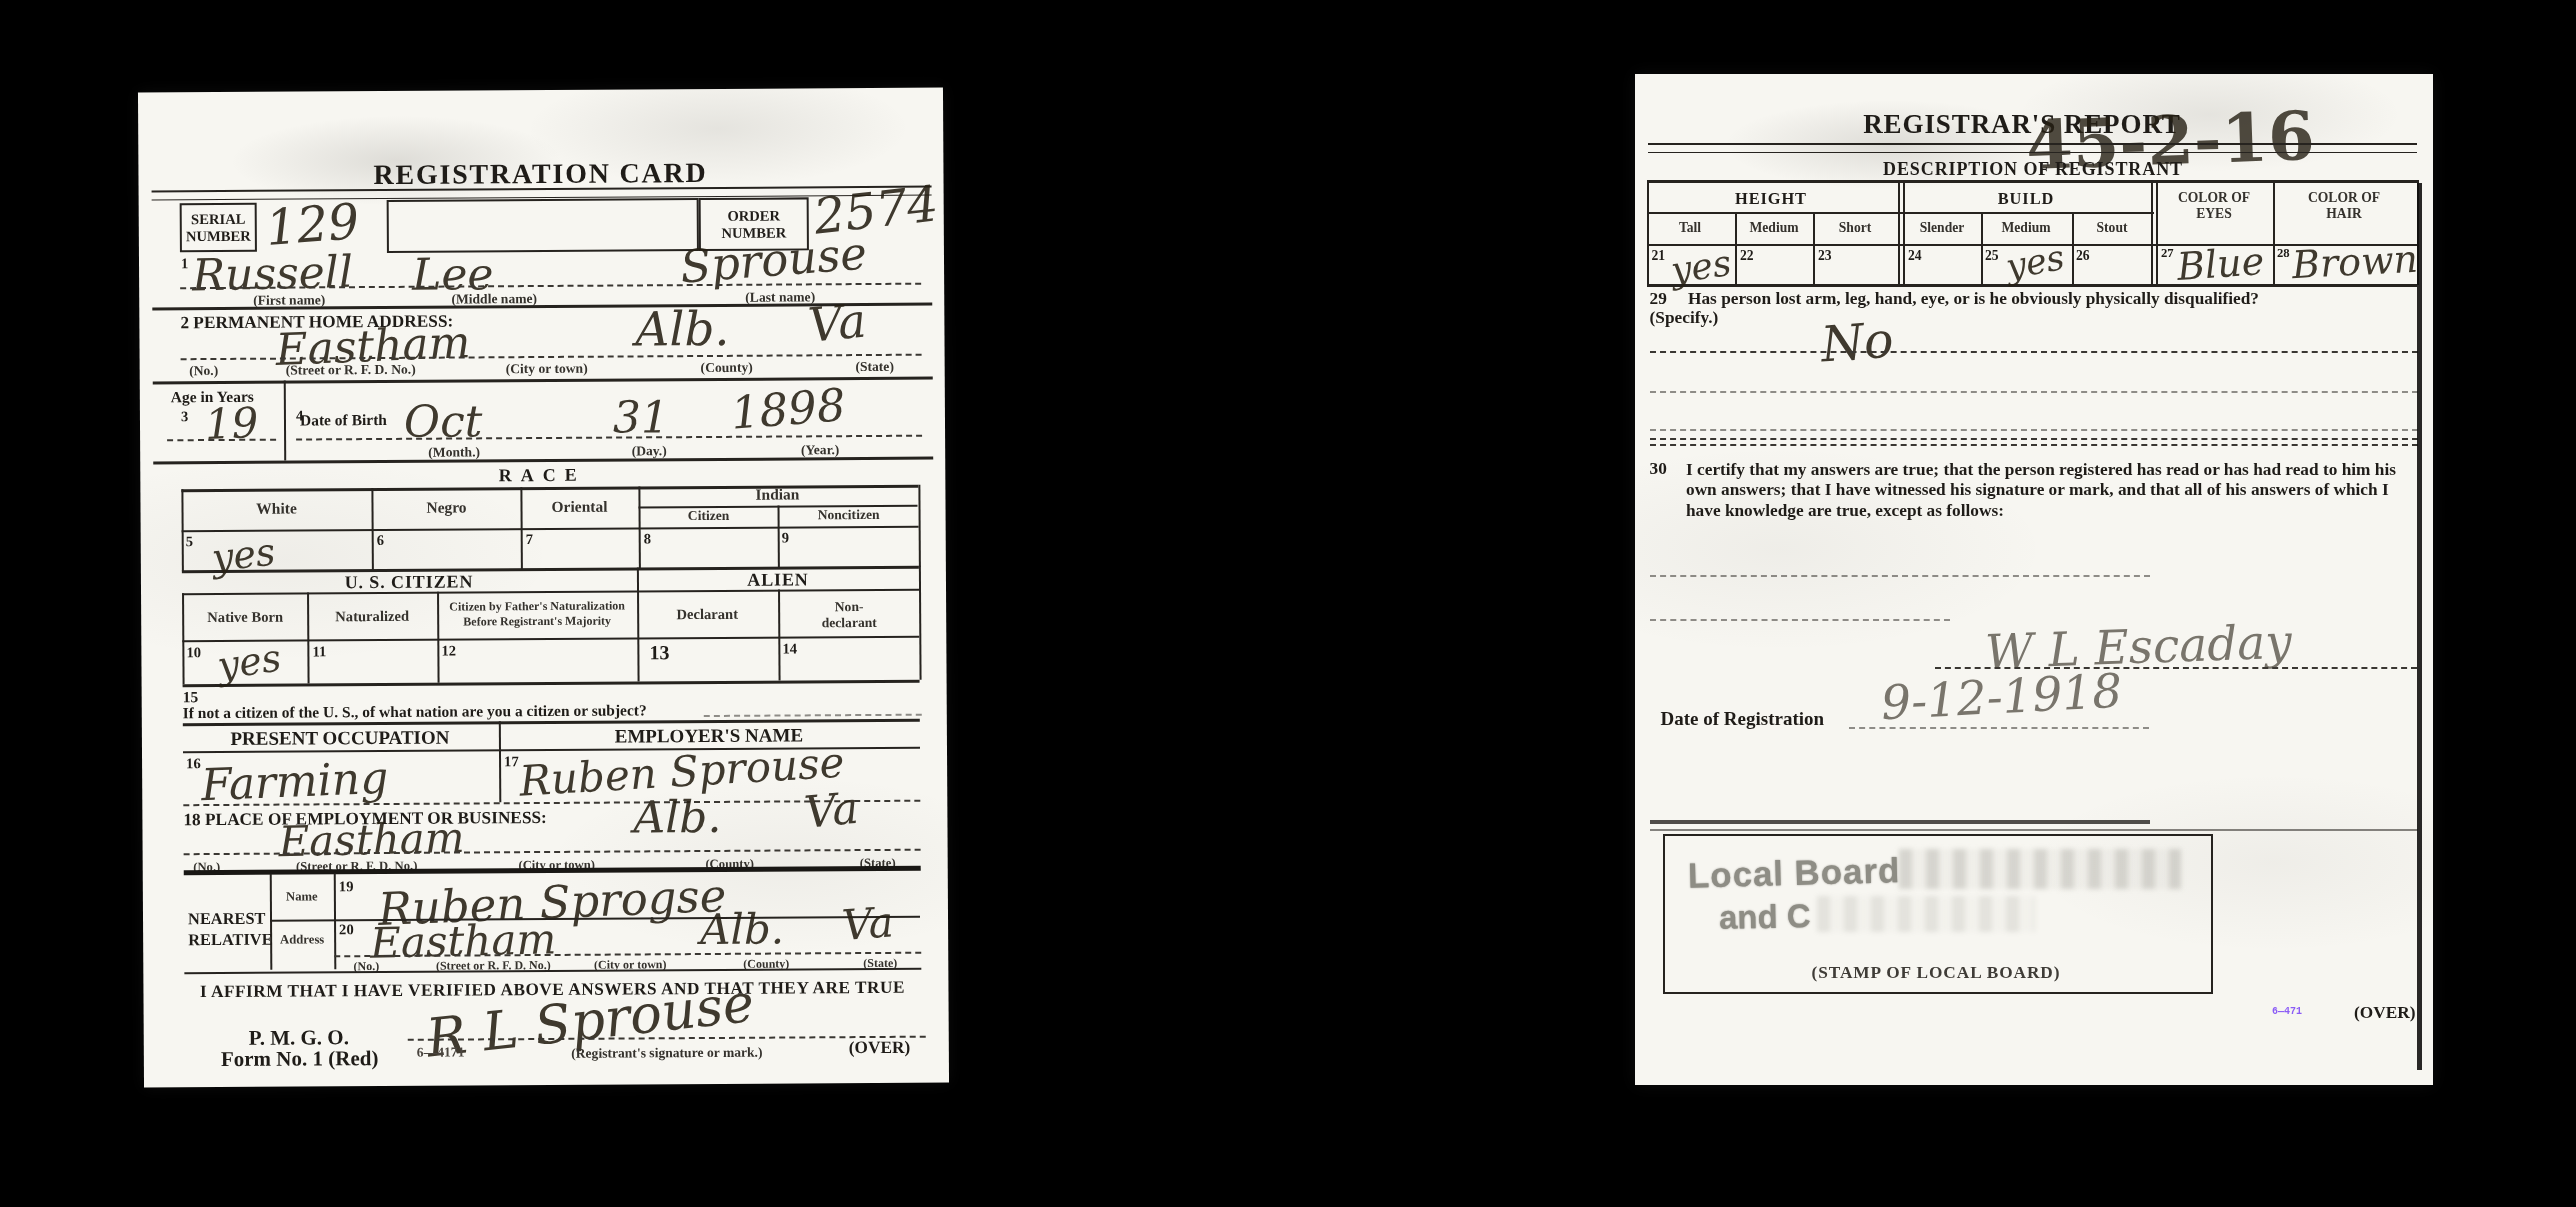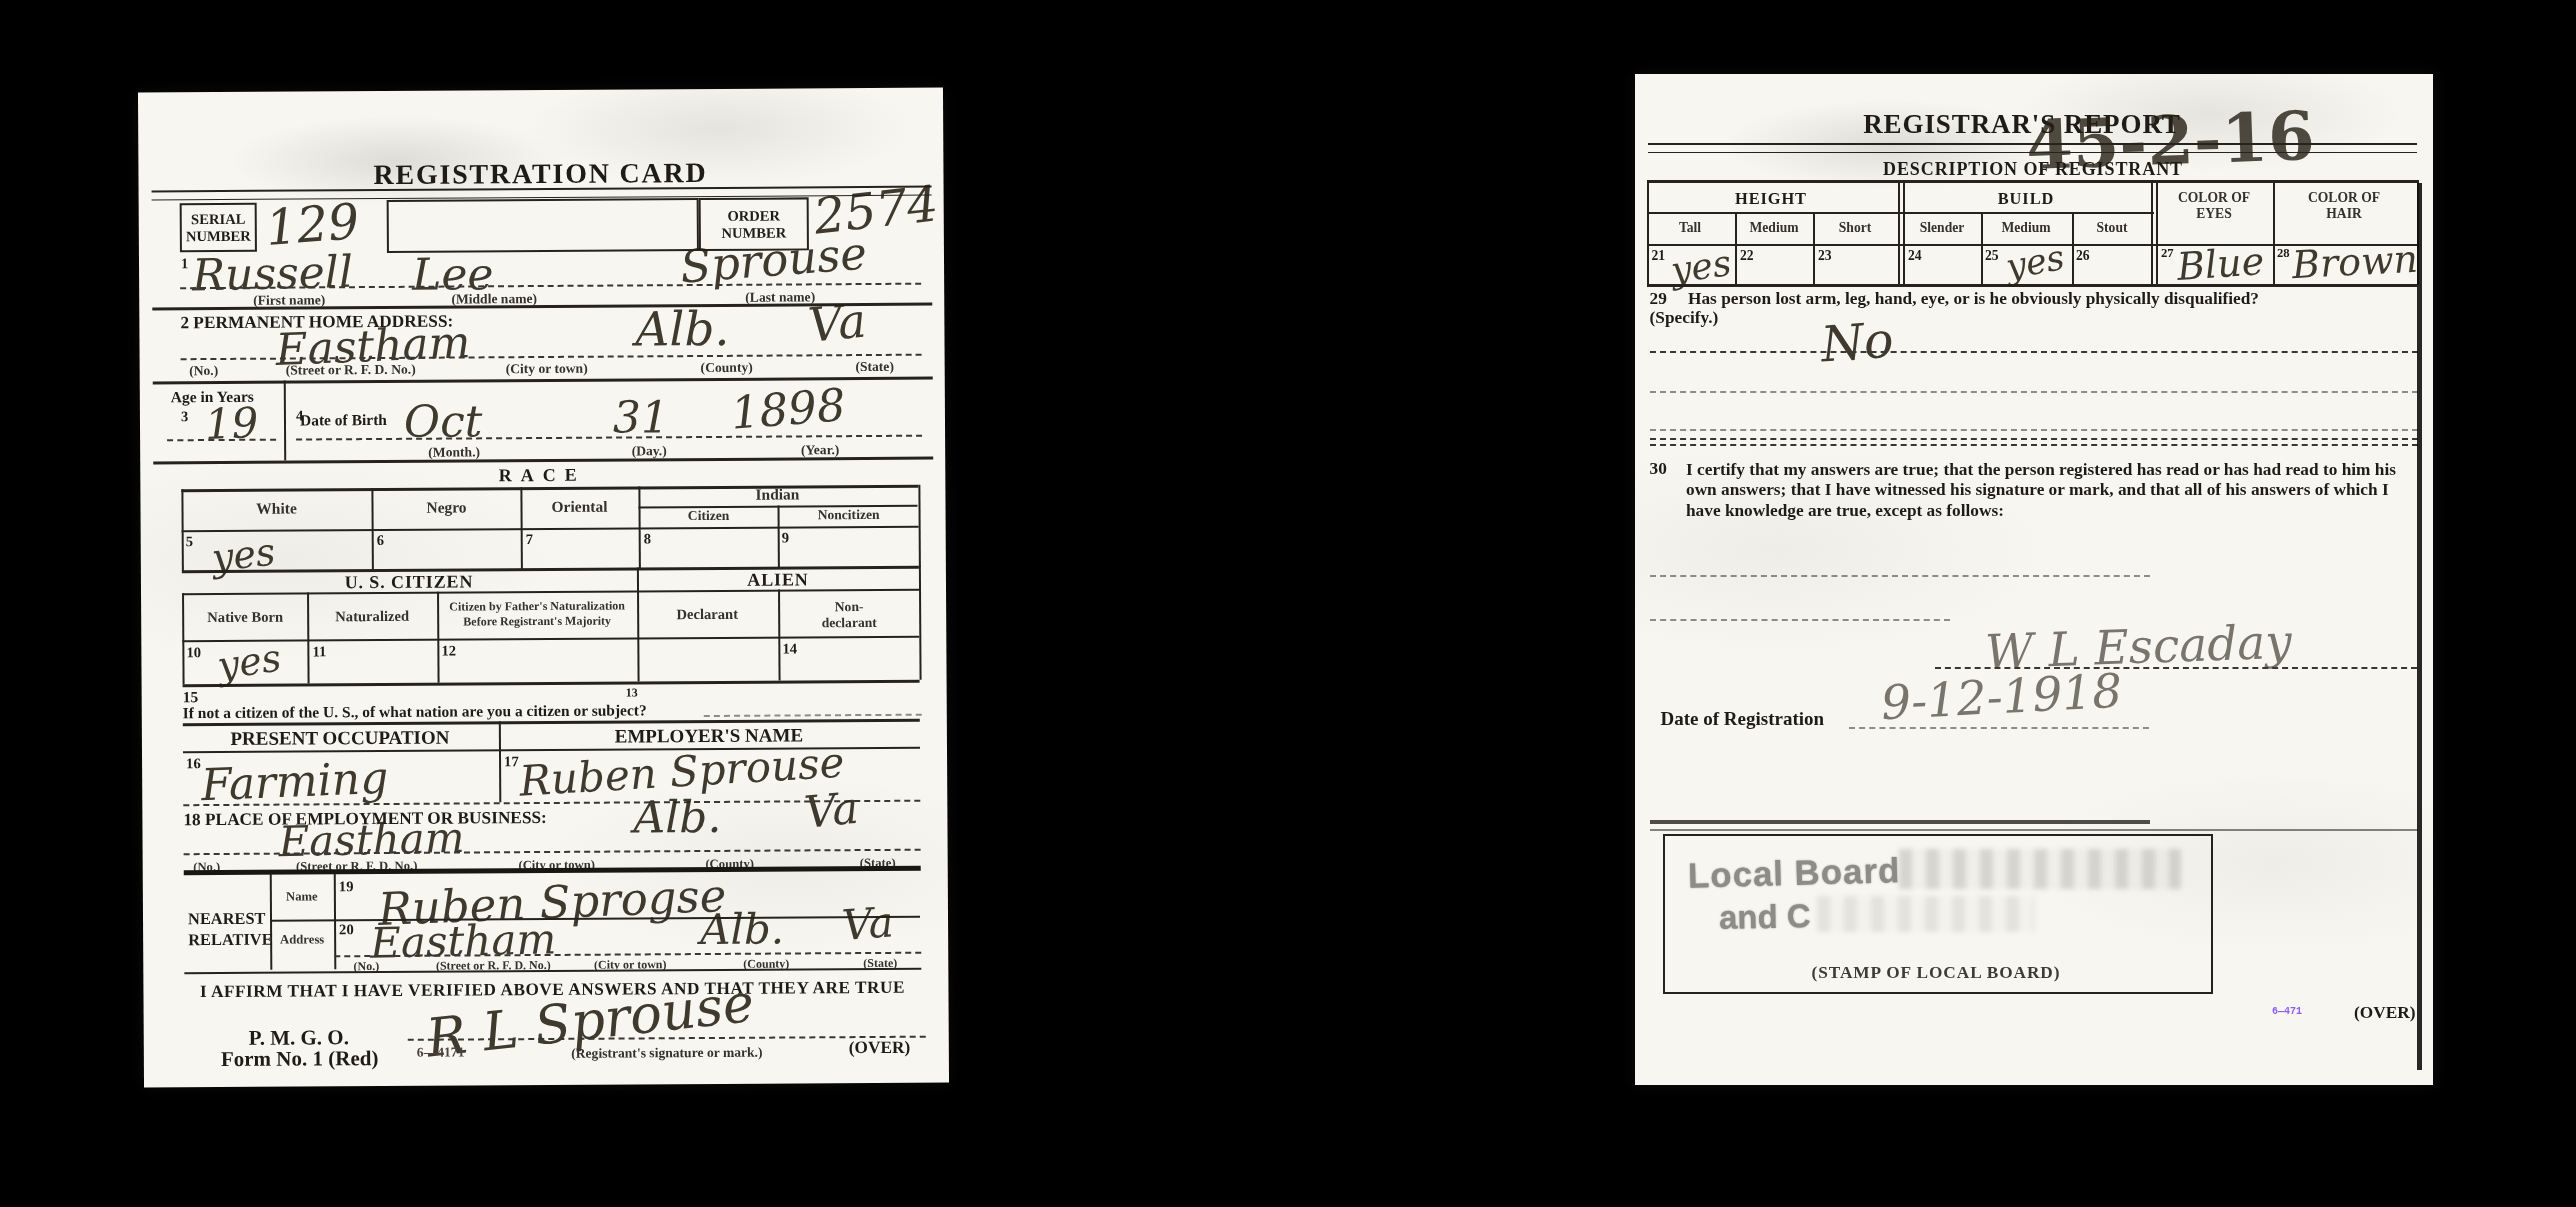--- a/index.html
+++ b/index.html
@@ -124,21 +124,21 @@
     <div class="vline" style="left:778px;top:478px;height:114px;"></div>
     <span class="sub" style="left:104px;top:518px;font-size:14.6px;">Native Born</span>
     <span class="sub" style="left:231px;top:518px;font-size:14.6px;">Naturalized</span>
     <span class="sub wrap" style="left:396px;top:509px;font-size:12px;width:191px;text-align:center;line-height:1.25;">Citizen by Father's Naturalization Before Registrant's Majority</span>
     <span class="sub" style="left:566px;top:518px;font-size:14.6px;">Declarant</span>
     <span class="sub wrap" style="left:708px;top:511px;font-size:13.6px;width:82px;text-align:center;line-height:1.2;">Non-declarant</span>
     <span class="pl" style="left:45px;top:553px;font-size:14.6px;">10</span>
     <span class="hw" style="left:76px;top:551px;font-size:38px;transform:rotate(-8deg);">yes</span>
     <span class="pl" style="left:171px;top:553px;font-size:14.6px;">11</span>
     <span class="pl" style="left:300px;top:553px;font-size:14.6px;">12</span>
-    <span class="pl" style="left:484px;top:553px;font-size:12px;margin-top:44px;">13</span>
+    <span class="pl" style="left:508px;top:553px;font-size:20px;">13</span>
     <span class="pl" style="left:641px;top:553px;font-size:14.6px;">14</span>
 
     <span class="pl" style="left:41px;top:597px;font-size:15.5px;">15</span>
     <span class="pl" style="left:41px;top:613px;font-size:15.5px;">If not a citizen of the U. S., of what nation are you a citizen or subject?</span>
     <div class="dash lt" style="left:562px;top:626px;width:218px;"></div>
 
     <div class="rule" style="left:41px;top:631px;width:737px;"></div>
     <div class="vline" style="left:357px;top:631px;height:81px;"></div>
     <span class="pl plc" style="left:198px;top:637px;font-size:19px;">PRESENT OCCUPATION</span>
     <span class="pl plc" style="left:567px;top:637px;font-size:19px;">EMPLOYER'S NAME</span>

